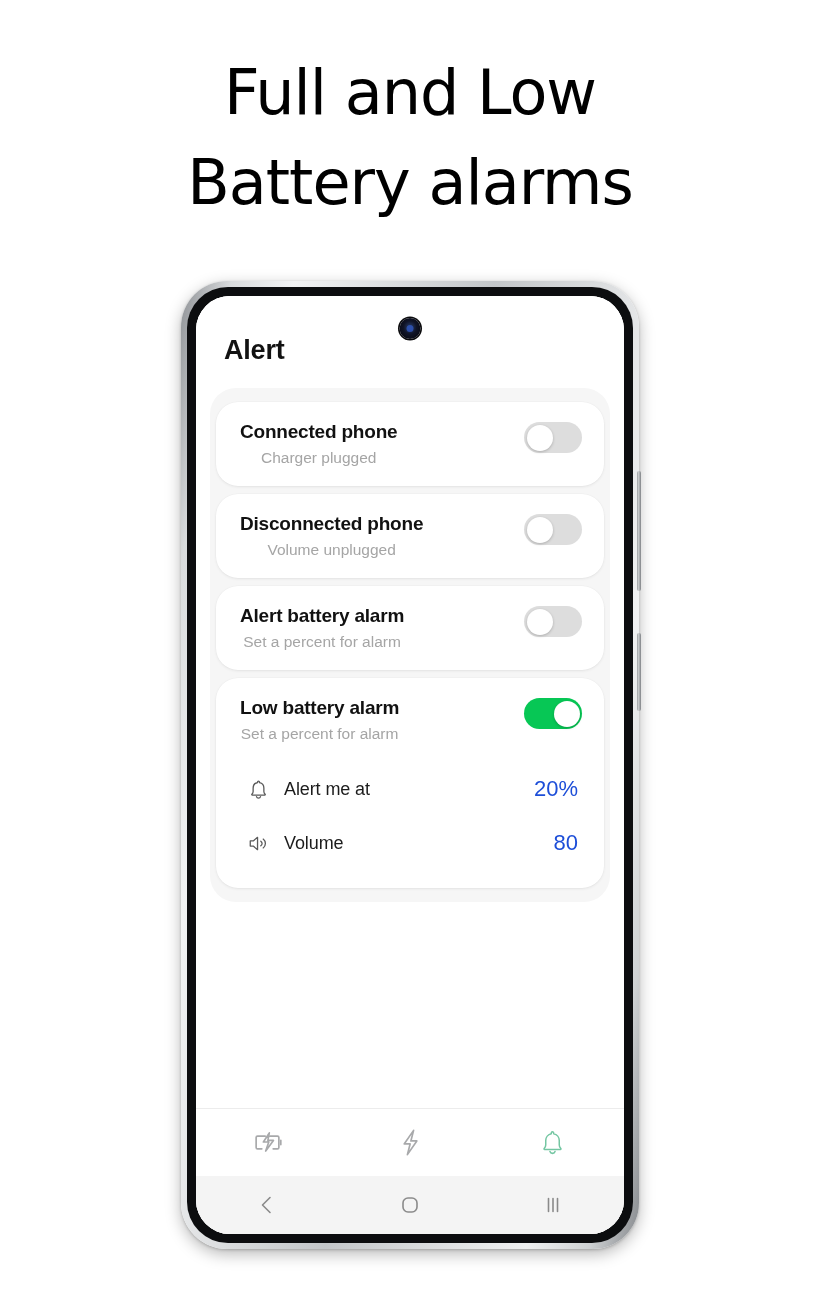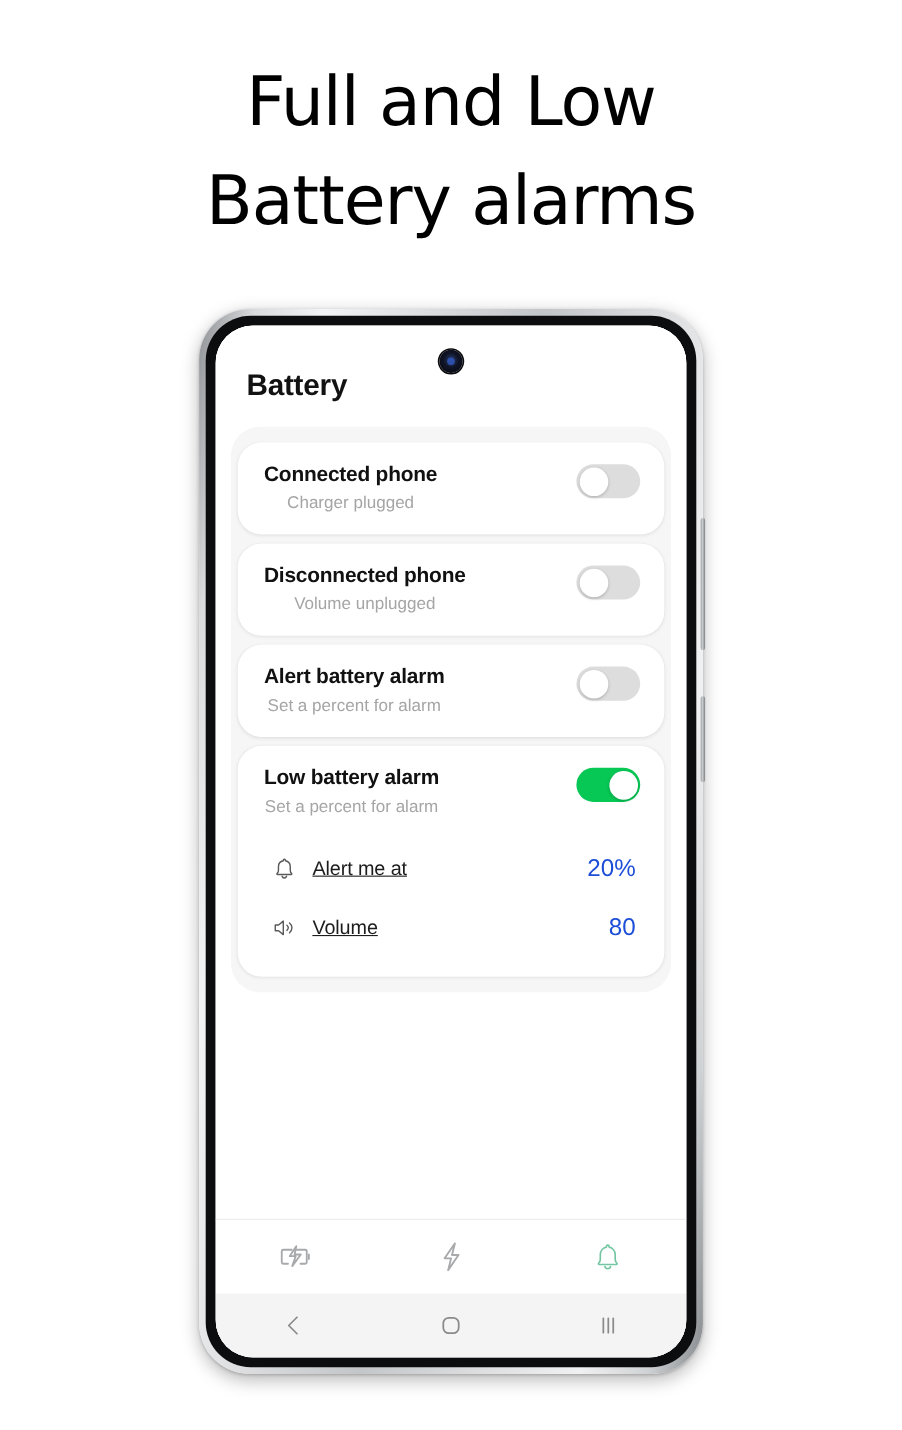--- a/index.html
+++ b/index.html
@@ -207,21 +207,20 @@
     align-items: center;
     justify-content: center;
     color: #5a5a5a;
   }
   .row-label {
     flex: 1 1 auto;
     font-size: 18px;
     color: #1c1c1c;
     padding-left: 10px;
     letter-spacing: -.1px;
-    text-decoration: underline;
   }
   .row-value {
     font-size: 22px;
     color: #1d4ed8;
     font-weight: 400;
   }
   .row-right {
     display: flex;
     align-items: center;
     gap: 9px;
@@ -293,21 +292,21 @@
     <div class="side-btn pwr"></div>
 
     <div class="bezel">
       <div class="screen">
 
         <div class="punch-hole"></div>
 
         <div class="app">
 
           <div class="app-header">
-            <div class="app-title">Battery</div>
+            <div class="app-title">Alert</div>
           </div>
 
           <div class="content">
             <div class="card-panel">
 
               <div class="card">
                 <div class="card-top">
                   <div class="card-texts">
                     <div class="card-title">Connected phone</div>
                     <div class="card-sub">Charger plugged</div>

